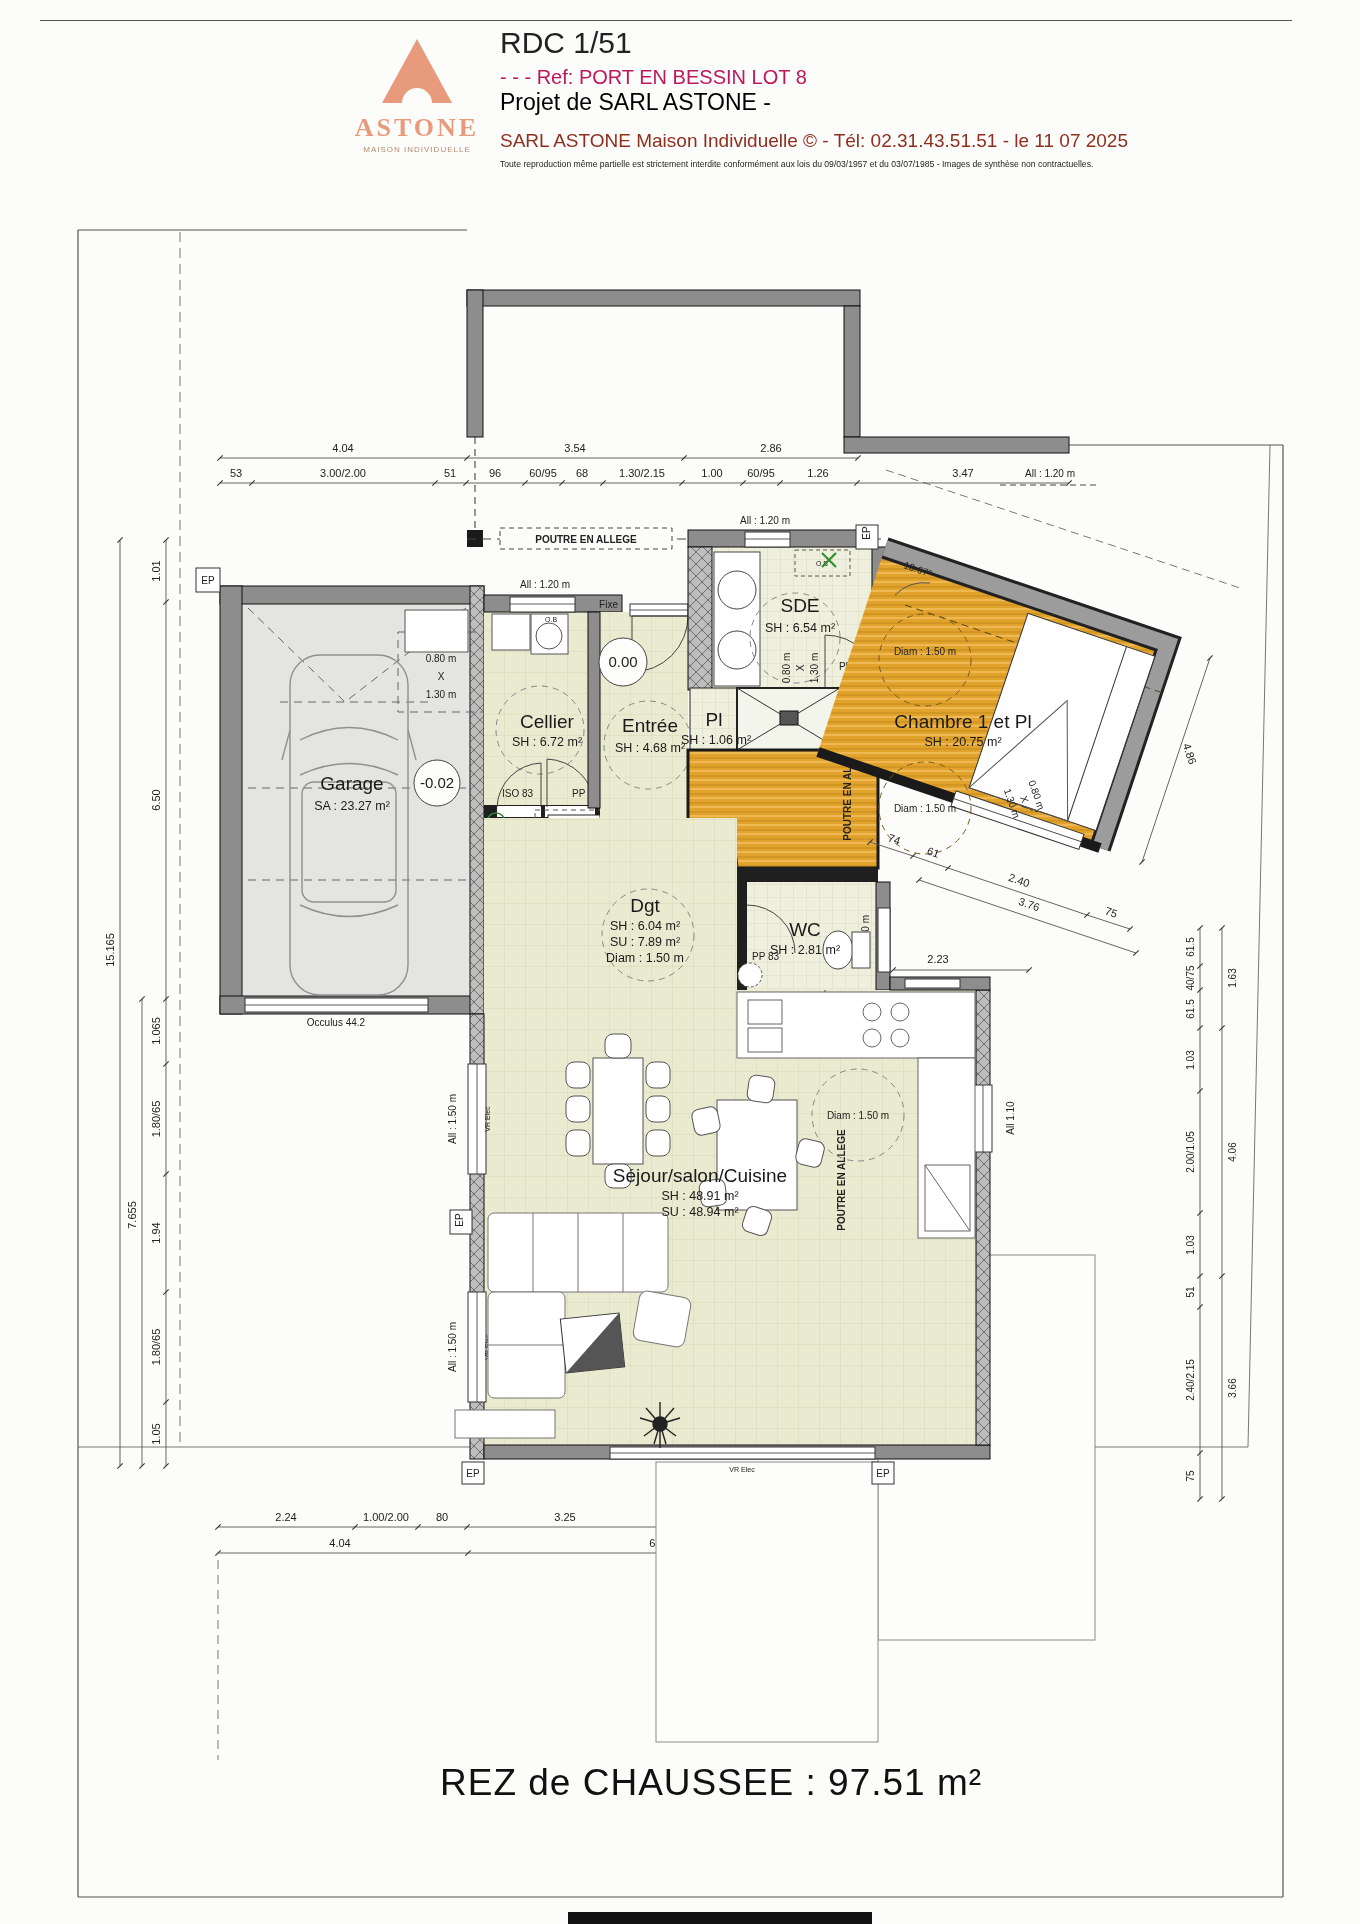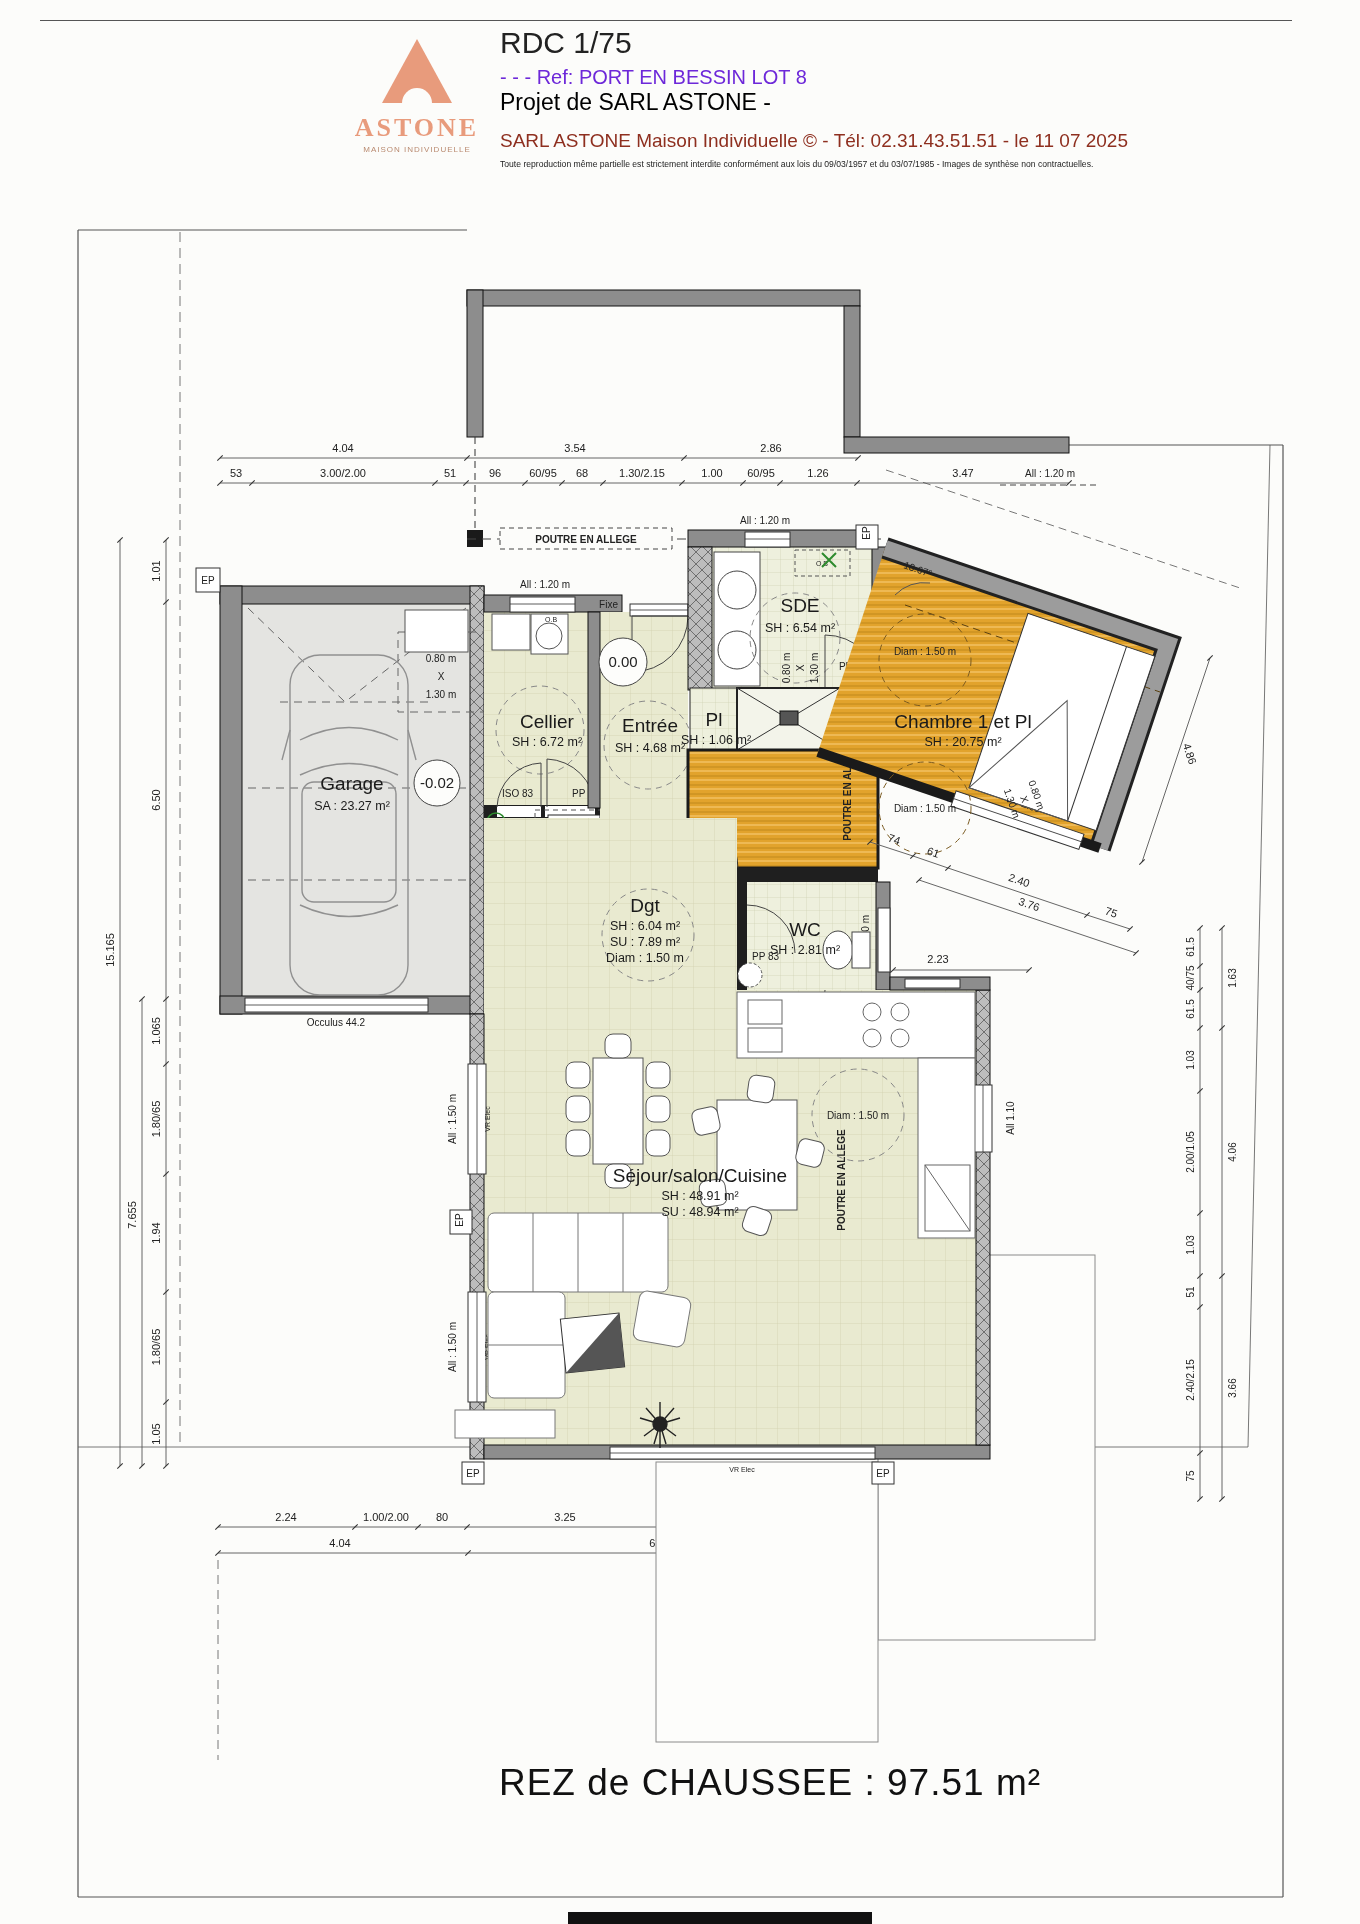--- a/index.html
+++ b/index.html
@@ -6,25 +6,25 @@
   .page{position:relative;width:1360px;height:1924px;background:#fcfcfa;margin:0 auto;overflow:hidden;
         font-family:"Liberation Sans", sans-serif;}
   .hdr{position:absolute;left:0;top:0;width:100%;height:170px;}
   .hdr .topline{position:absolute;left:40px;top:20px;width:1252px;height:0;border-top:1.5px solid #555;}
   .logo{position:absolute;left:352px;top:37px;width:130px;text-align:center;}
   .logo .brand{color:#e89b7c;font-weight:bold;font-size:26px;letter-spacing:3px;
                font-family:"Liberation Serif", serif;text-shadow:0 0 1px #fff;}
   .logo .sub{color:#b98a70;font-size:8px;letter-spacing:1px;margin-top:2px;text-align:center;}
   .titleblock{position:absolute;left:500px;top:26px;width:640px;}
   .t1{font-size:30px;color:#222;}
-  .t2{font-size:20px;color:#6d28d9;margin-top:6px;}
+  .t2{font-size:20px;color:#be185d;margin-top:6px;}
   .t3{font-size:23px;color:#000000;}
   .t4{font-size:19px;color:#8e2f1f;margin-top:14px;}
   .t5{font-size:8.6px;color:#222;margin-top:7px;}
-  .ftitle{position:absolute;left:440px;top:1762px;width:660px;text-align:center;
+  .ftitle{position:absolute;left:440px;top:1762px;width:660px;text-align:left;
           font-size:37px;color:#111;letter-spacing:1px;}
   svg text{font-family:"Liberation Sans", sans-serif;}
   .dim{font-size:11px;fill:#222;}
   .dims{font-size:10px;fill:#222;}
   .lab{font-size:10px;fill:#222;}
   .labb{font-size:10px;fill:#222;font-weight:bold;}
   .room{font-size:19px;fill:#1a1a1a;}
   .area{font-size:12.5px;fill:#1a1a1a;}
   .tiny{font-size:7px;fill:#222;}
   .lvl{font-size:15px;fill:#222;}
@@ -38,21 +38,21 @@
     <div class="topline"></div>
     <div class="logo">
       <svg width="130" height="72" viewBox="0 0 130 72">
         <path d="M65 2 L100 66 L30 66 Z" fill="#e89b7c"></path>
         <path d="M65 66 m-15,0 a15,15 0 0 1 30,0 Z" fill="#fcfcfa"></path>
       </svg>
       <div class="brand">ASTONE</div>
       <div class="sub">MAISON INDIVIDUELLE</div>
     </div>
     <div class="titleblock">
-      <div class="t1">RDC 1/75</div>
+      <div class="t1">RDC 1/51</div>
       <div class="t2">- - -  Ref: PORT EN BESSIN LOT 8</div>
       <div class="t3">Projet de SARL ASTONE -</div>
       <div class="t4">SARL ASTONE Maison Individuelle © - Tél: 02.31.43.51.51 - le 11 07 2025</div>
       <div class="t5">Toute reproduction même partielle est strictement interdite conformément aux lois du 09/03/1957 et du 03/07/1985 - Images de synthèse non contractuelles.</div>
     </div>
   </div>
 
   <svg width="1360" height="1924" viewBox="0 0 1360 1924" style="position:absolute;left:0;top:0">
     <defs>
       <marker id="tk" markerWidth="9" markerHeight="9" refX="4.5" refY="4.5" orient="0">

